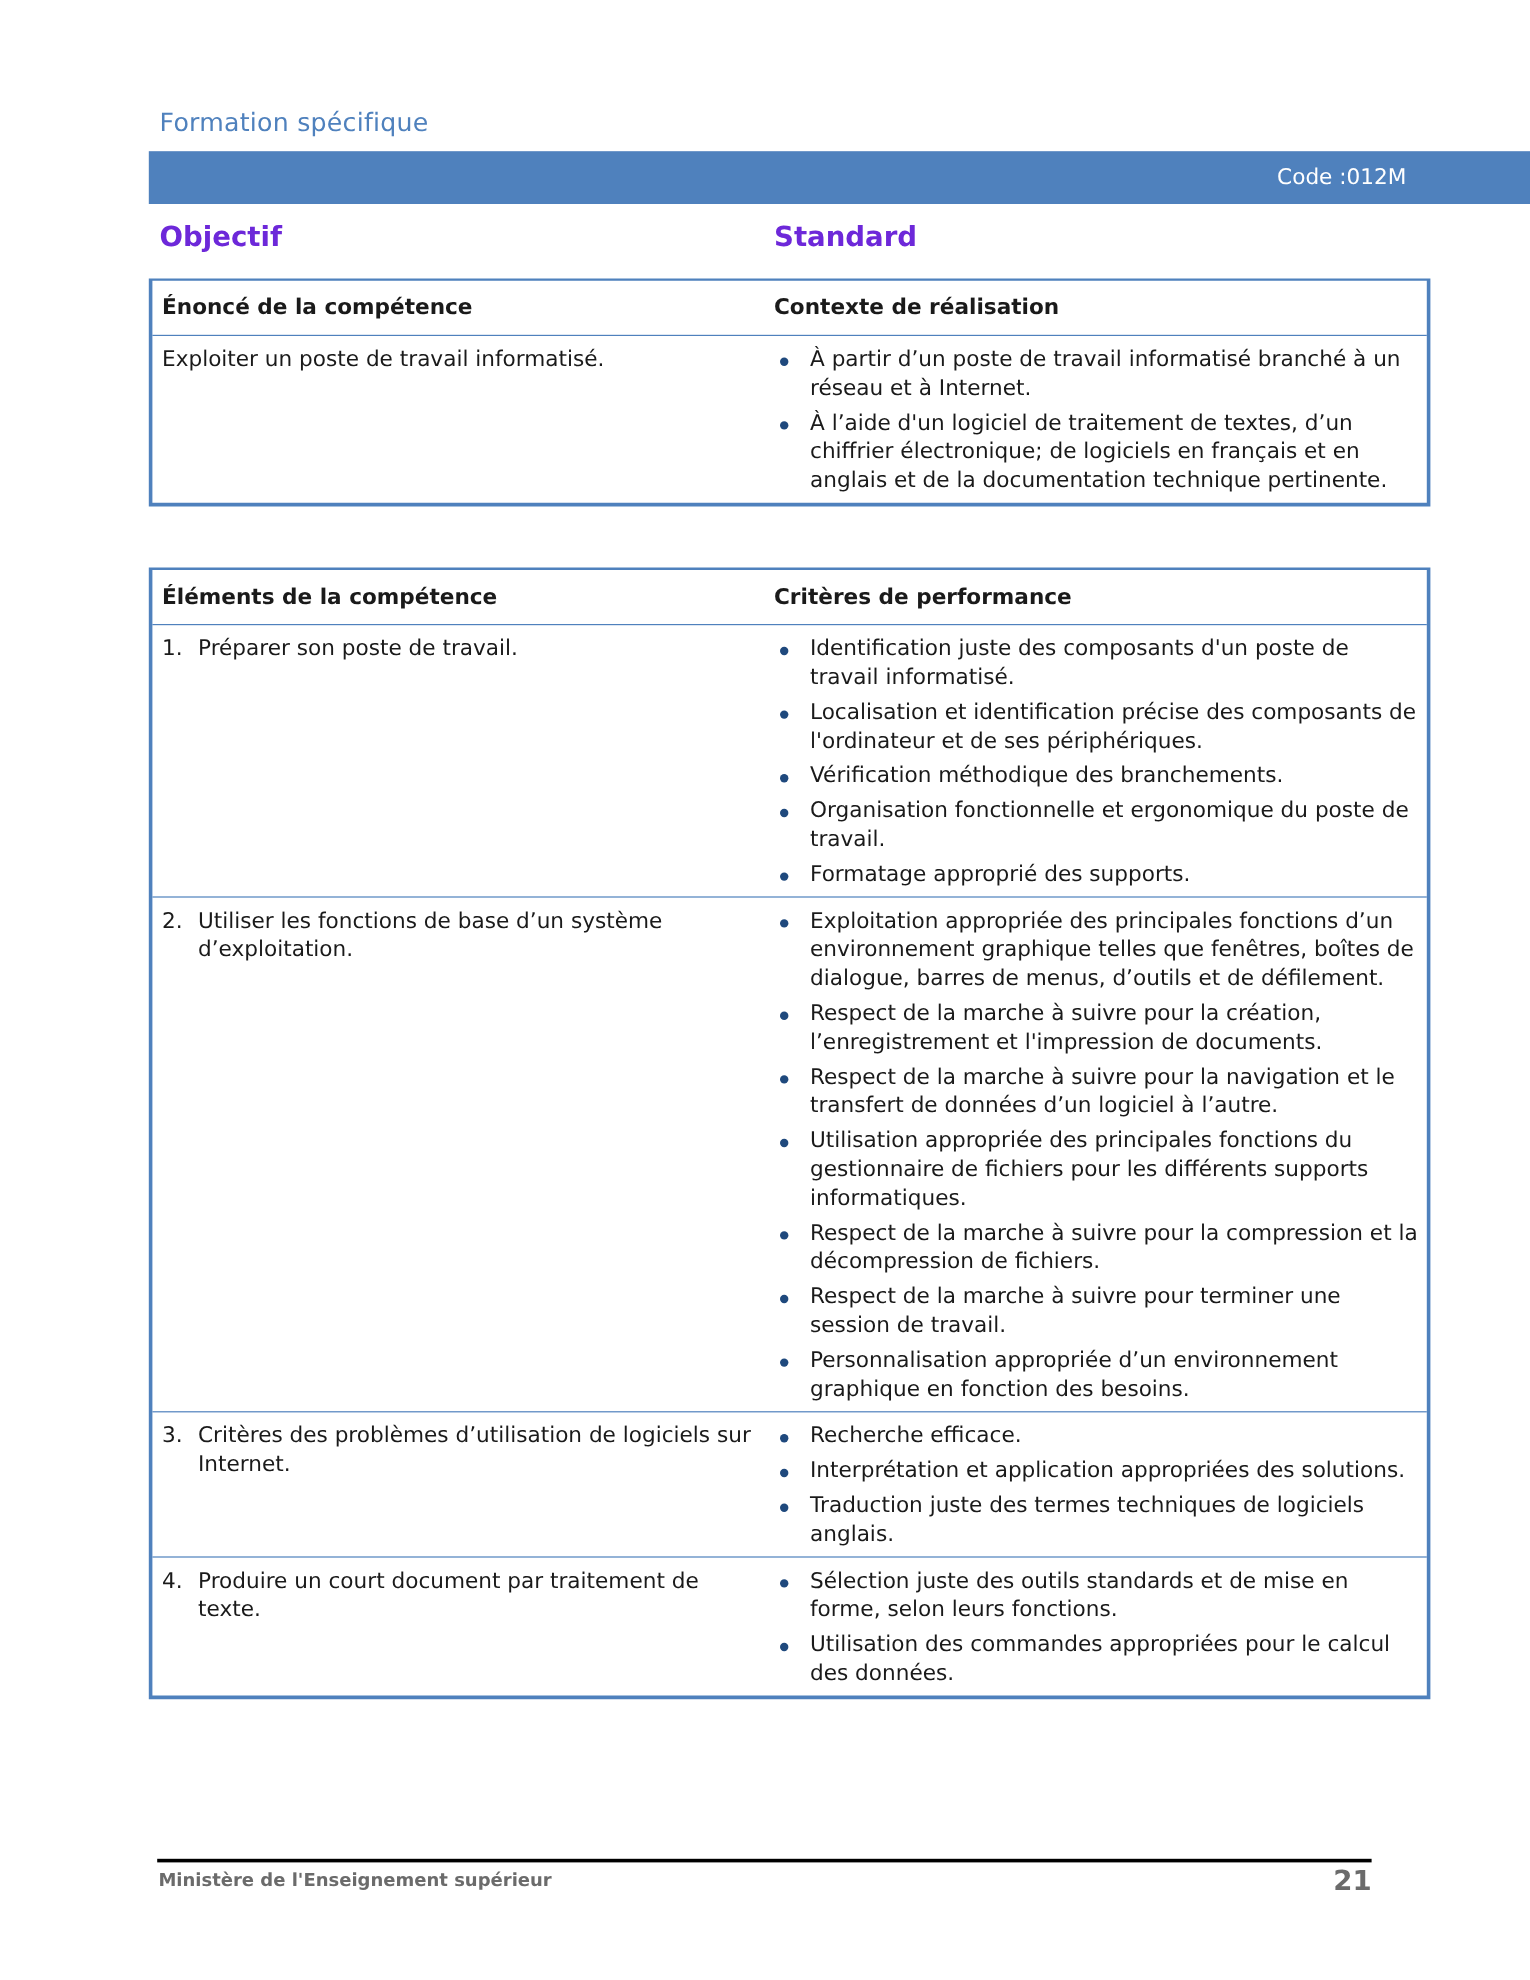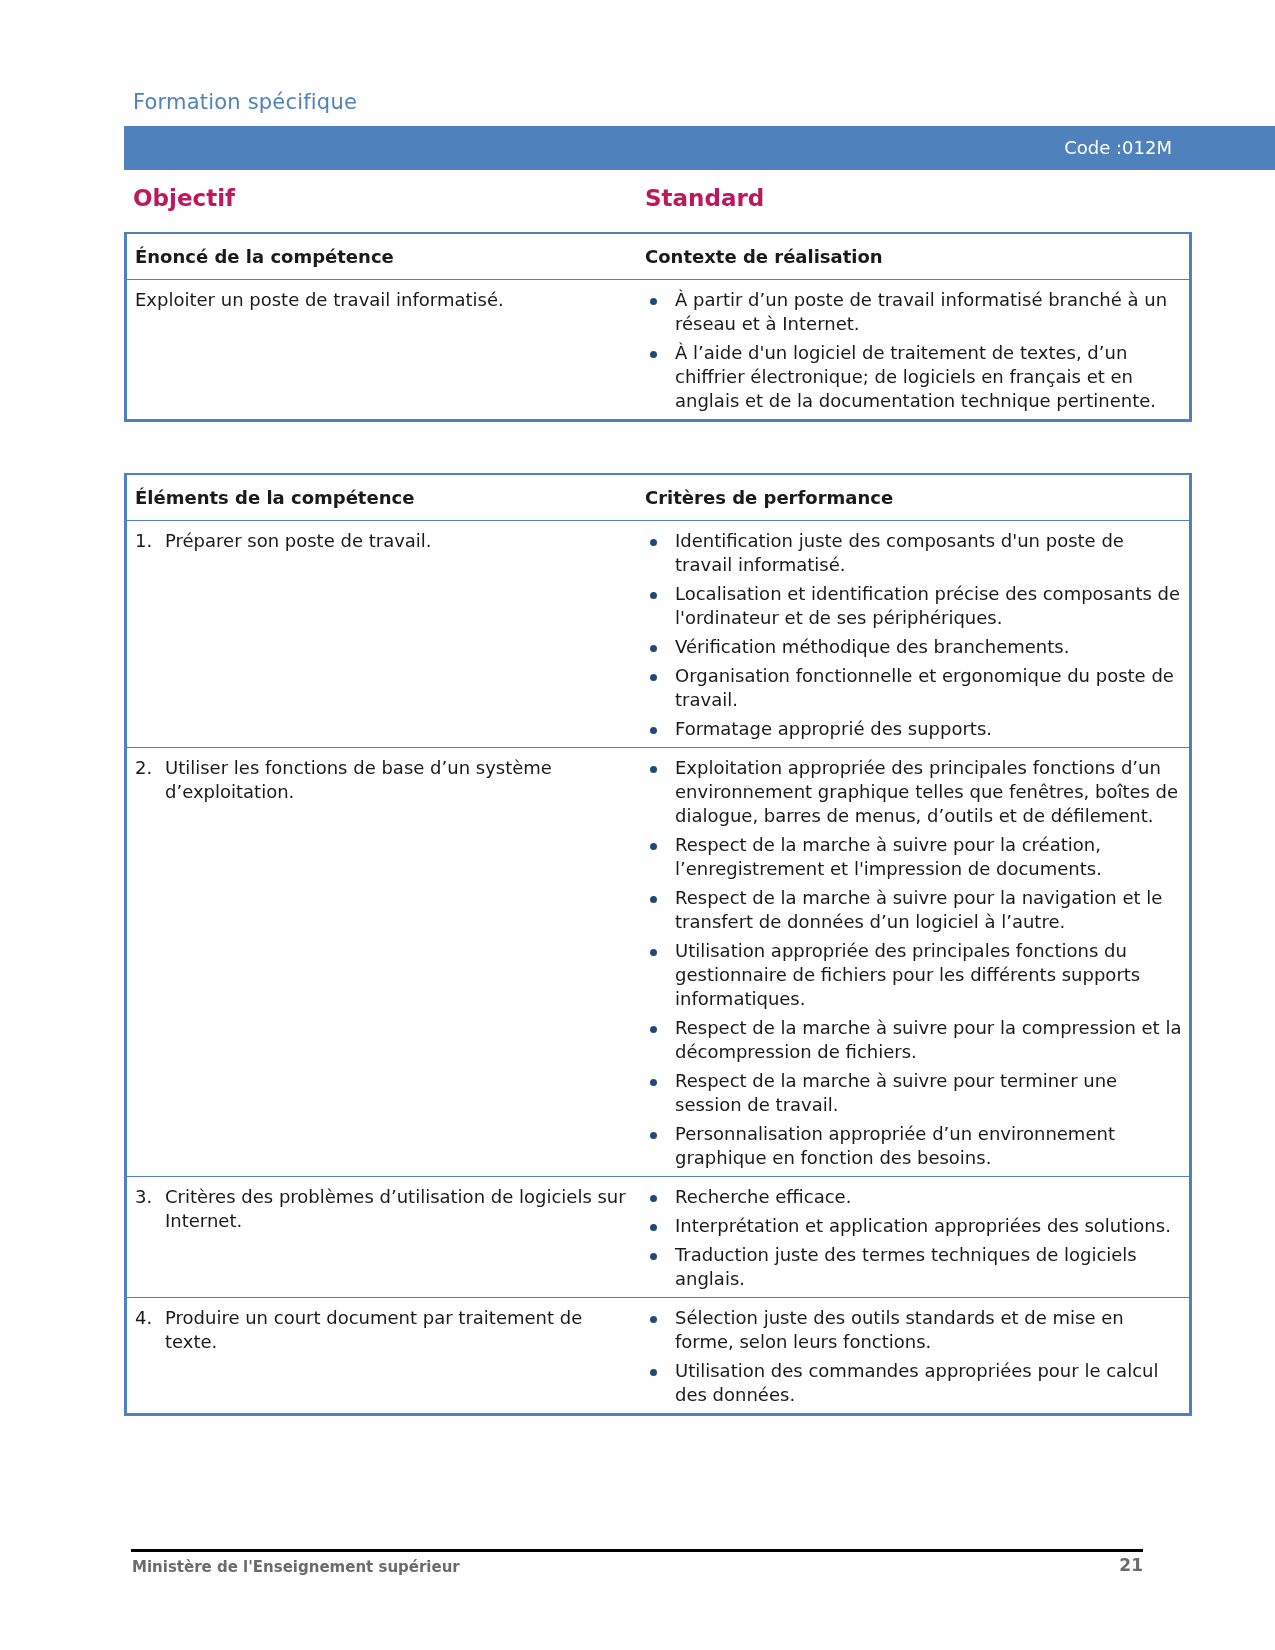--- a/index.html
+++ b/index.html
@@ -1,38 +1,38 @@
 <!DOCTYPE html>
 <html><head>
 <meta charset="utf-8">
 <style>
   * { box-sizing: border-box; margin: 0; padding: 0; }
   html, body { width: 1275px; height: 1650px; background: #ffffff; }
   body { position: relative; font-family: "DejaVu Sans", sans-serif; color: #1a1a1a; }
   .section-title { position: absolute; left: 133px; top: 90px; font-size: 21px; color: #4f81bd; letter-spacing: 0.2px; }
   .code-bar { position: absolute; left: 124px; top: 126px; width: 1180px; height: 44px; background: #4f81bd; }
   .code-bar .code { position: absolute; right: 132px; top: 11px; font-size: 18px; color: #ffffff; }
-  .col-heading { position: absolute; top: 185px; font-size: 23px; font-weight: bold; color: #be185d; }
+  .col-heading { position: absolute; top: 185px; font-size: 23px; font-weight: bold; color: #6d28d9; }
   .col-heading.obj { left: 133px; }
   .col-heading.std { left: 645px; }
   .tbl { position: absolute; left: 124px; width: 1068px; border: 3px solid #4f81bd; border-top-width: 2px; }
   .tbl .row { display: flex; border-top: 1.5px solid #4f81bd; }
   .tbl .row:first-child { border-top: none; }
   .tbl .c1 { width: 510px; padding: 8px 6px 6px 8px; font-size: 18px; line-height: 24px; }
   .tbl .c2 { flex: 1; padding: 8px 6px 6px 8px; font-size: 18px; line-height: 24px; }
   .tbl .hdr .c1, .tbl .hdr .c2 { font-weight: bold; padding-top: 11px; padding-bottom: 10px; }
   .numbered { display: flex; }
   .numbered .num { width: 30px; flex: none; }
   ul.bul { list-style: none; }
   ul.bul li { position: relative; padding-left: 30px; margin-bottom: 5px; }
   ul.bul li:last-child { margin-bottom: 0; }
   ul.bul li .dot { position: absolute; left: 5px; top: 10px; width: 7px; height: 7px; border-radius: 50%; background: #1f497d; }
   .footer-line { position: absolute; left: 131px; top: 1549px; width: 1012px; height: 3px; background: #000; }
   .footer-left { position: absolute; left: 132px; top: 1558px; font-size: 15px; font-weight: bold; color: #6b6b6b; }
-  .footer-right { position: absolute; right: 132px; top: 1555px; font-size: 17px; font-weight: bold; color: #6b6b6b; }
+  .footer-right { position: absolute; right: 132px; top: 1555px; font-size: 23px; font-weight: bold; color: #6b6b6b; }
 </style>
 </head>
 <body>
 
 <div class="section-title">Formation spécifique</div>
 
 <div class="code-bar">
   <span class="code">Code :012M</span>
 </div>
 

